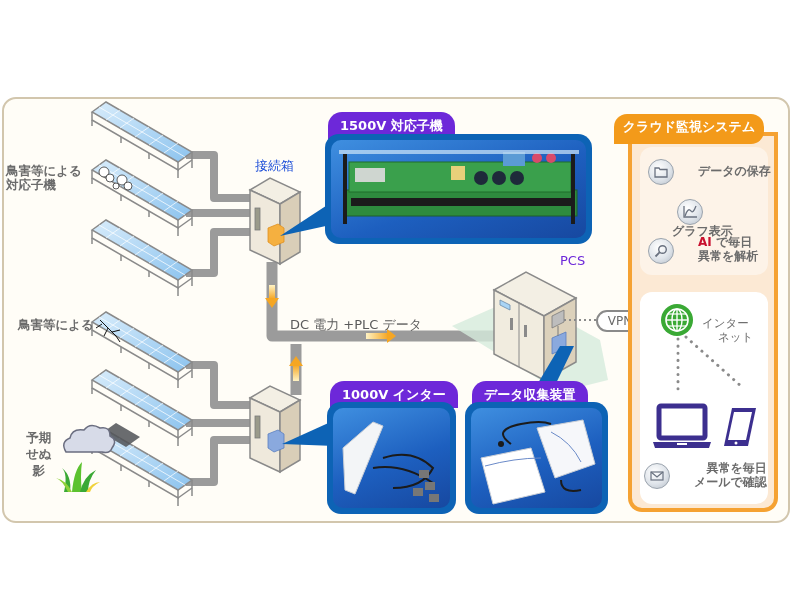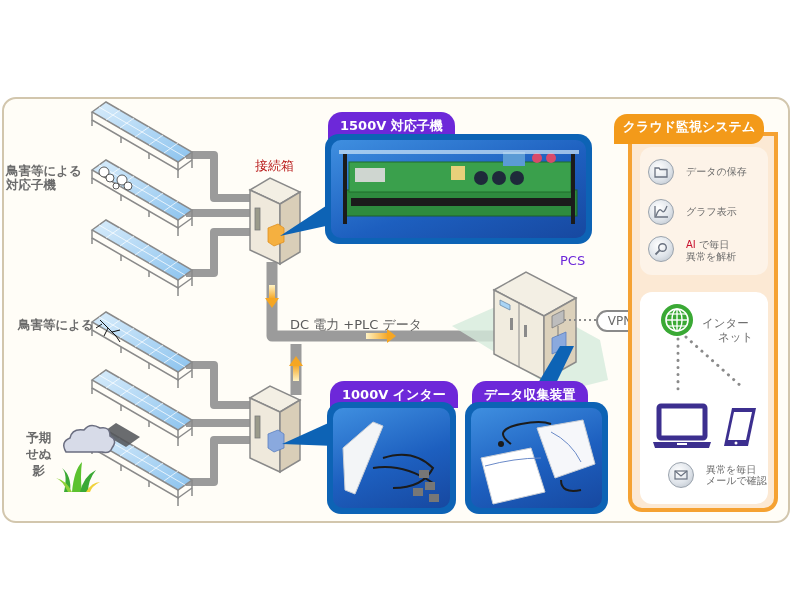--- a/index.html
+++ b/index.html
@@ -43,21 +43,21 @@
   }
   .cloud-inner.white { background: #ffffff; }
 
   .feat { position: absolute; display: flex; align-items: center; }
   .feat-icon {
     width: 26px; height: 26px; border-radius: 50%;
     background: radial-gradient(circle at 40% 35%, #ffffff 0%, #dfe4ea 55%, #b5bdc7 100%);
     border: 1px solid #9aa3ad; display: flex; align-items: center; justify-content: center;
     color: #6a7280; font-size: 13px; flex: none;
   }
-  .feat-text { margin-left: 12px; color: #6b6b6b; font-weight: normal; font-size: 10px; line-height: 1.15; white-space: nowrap; }
+  .feat-text { margin-left: 24px; color: #6b6b6b; font-weight: bold; font-size: 12px; line-height: 1.15; white-space: nowrap; }
   .ai { color: #c8102e; }
 
   .vpn {
     position: absolute; left: 596px; top: 310px; width: 56px; height: 22px;
     border: 2px solid #8a8a8a; border-radius: 11px; background: #fff;
     color: #6b6b6b; font-size: 12px; text-align: center; line-height: 18px; padding-right: 8px;
   }
   .vpn::after {
     content: ""; position: absolute; right: 2px; top: 1px; width: 10px; height: 16px;
     border: 2px solid #8a8a8a; border-radius: 50%; background: #fff;
@@ -213,21 +213,21 @@
 <div class="lbl lbl-left" style="left:6px; top:164px; font-size:12.5px;">
   <div>鳥害等による</div>
   <div>対応子機</div>
 </div>
 <div class="lbl" style="left:18px; top:318px; font-size:12.5px;">鳥害等による</div>
 <div class="lbl lbl-center" style="left:26px; top:430px; font-size:12.5px; line-height:1.3;">
   <div>予期</div>
   <div>せぬ</div>
   <div>影</div>
 </div>
-<div class="lbl" style="left:255px; top:159px; font-size:13px; font-weight:normal; color:#b91c1c;">接続箱</div>
+<div class="lbl" style="left:255px; top:159px; font-size:13px; font-weight:normal; color:#1d4ed8;">接続箱</div>
 <div class="lbl" style="left:560px; top:254px; font-size:13px; font-weight:normal; color:#6d28d9;">PCS</div>
 <div class="lbl" style="left:290px; top:318px; font-size:13px; font-weight:normal; color:#5a5a5a;">DC 電力 +PLC データ</div>
 
 <div class="vpn"><span>VPN</span></div>
 
 <div class="callout-title" style="left:328px; top:112px;">1500V 対応子機</div>
 <div class="callout-body" style="left:325px; top:134px; width:267px; height:110px;">
   <div class="photo">
     <svg width="255" height="98" viewBox="0 0 255 98">
       <rect x="14" y="50" width="232" height="26" fill="#2e8b3e" stroke="#1f5f2a"></rect>
@@ -285,21 +285,21 @@
 
 <div class="feat" style="left:648px; top:159px;">
   <span class="feat-icon">
     <svg width="14" height="12" viewBox="0 0 14 12">
         <path d="M1,2 h4 l1,1.5 h7 v7.5 h-12 z" fill="none" stroke="#6a7280" stroke-width="1.3"></path>
       </svg>
   </span>
   <span class="feat-text">データの保存</span>
 </div>
 
-<div class="feat" style="left:648px; top:199px;">
+<div class="feat" style="left:648px; top:199px;flex-direction:column;">
   <span class="feat-icon">
     <svg width="16" height="14" viewBox="0 0 16 14">
         <path d="M2,1 v11 h13" fill="none" stroke="#6a7280" stroke-width="1.3"></path>
         <path d="M3,11 q3,-9 6,-5 q2,3 5,-5" fill="none" stroke="#6a7280" stroke-width="1.3"></path>
       </svg>
   </span>
   <span class="feat-text">グラフ表示</span>
 </div>
 
 <div class="feat" style="left:648px; top:236px;align-items:flex-end;">
@@ -341,21 +341,21 @@
   <polygon points="2,40 60,40 58,46 4,46" fill="#3c2f8f"></polygon>
   <rect x="26" y="41" width="10" height="2" fill="#fff"></rect>
 </svg>
 
 <svg style="position:absolute; left:720px; top:406px;" width="40" height="42" viewBox="0 0 40 42">
   <polygon points="12,2 36,2 28,40 4,40" fill="#3c2f8f"></polygon>
   <polygon points="14,6 32,6 26,34 8,34" fill="#fff"></polygon>
   <circle cx="16" cy="37" r="1.5" fill="#fff"></circle>
 </svg>
 
-<div class="feat" style="left:668px; top:462px;">
+<div class="feat" style="left:644px; top:462px;text-align:right;">
   <span class="feat-icon">
     <svg width="14" height="10" viewBox="0 0 14 10">
         <rect x="1" y="1" width="12" height="8" fill="none" stroke="#6a7280" stroke-width="1.2"></rect>
         <polyline points="1,1 7,6 13,1" fill="none" stroke="#6a7280" stroke-width="1.2"></polyline>
       </svg>
   </span>
   <span class="feat-text">
     <span>異常を毎日</span><br>
     <span>メールで確認</span>
   </span>

